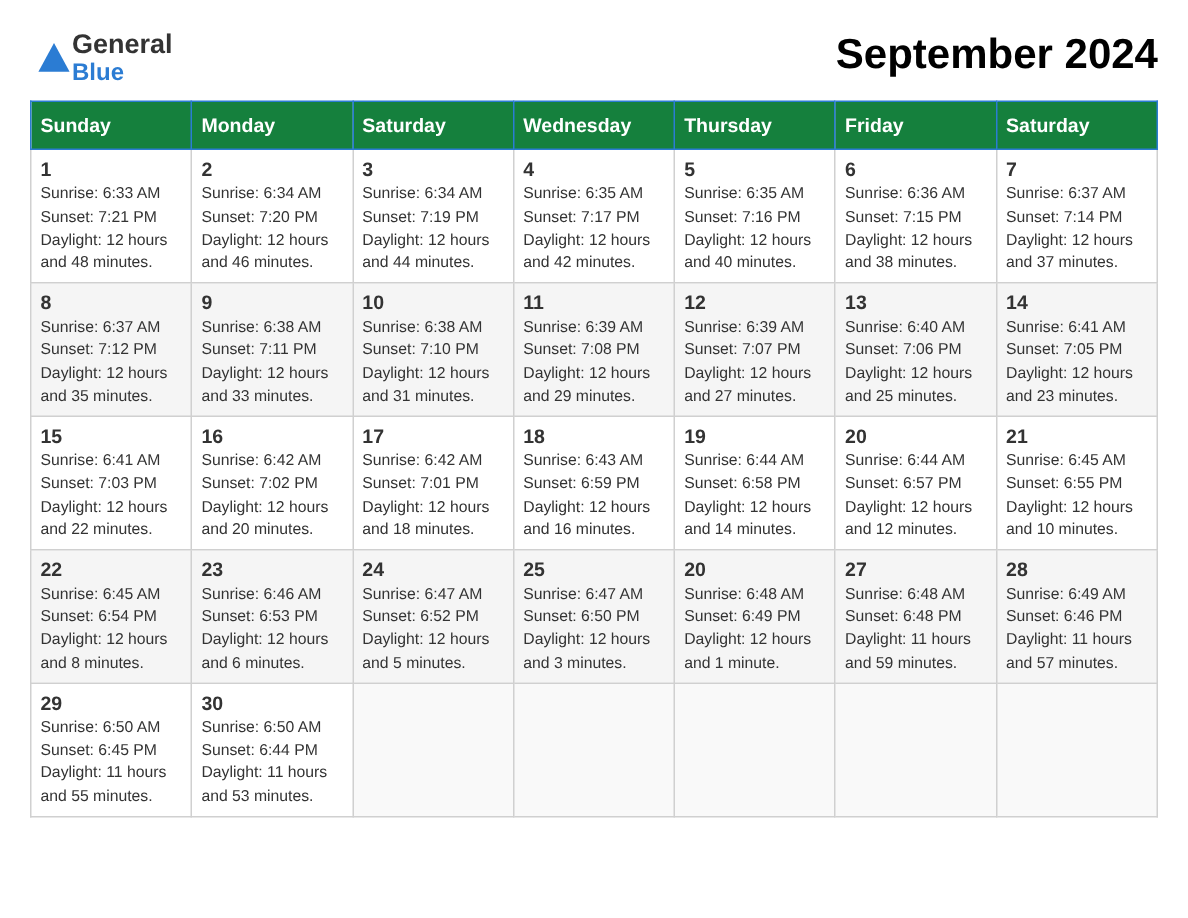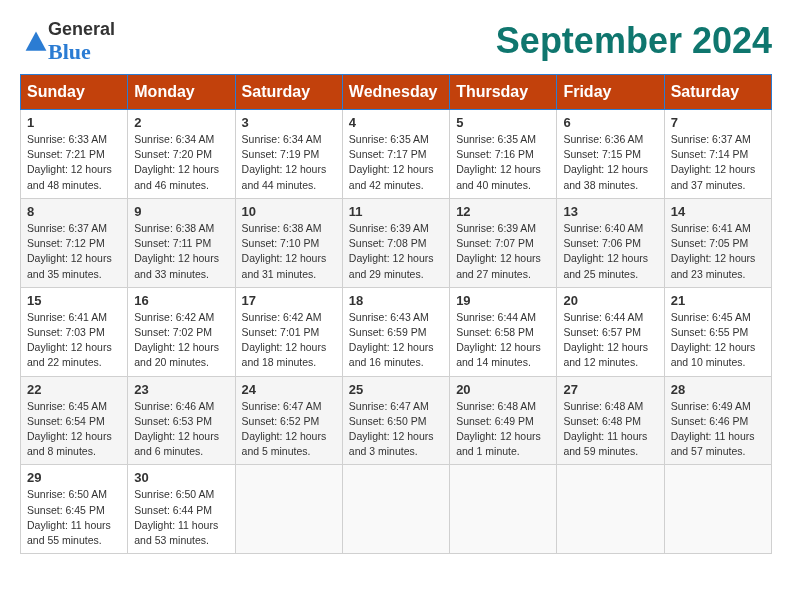--- a/index.html
+++ b/index.html
@@ -25,52 +25,51 @@
       display: flex;
       flex-direction: column;
       line-height: 1.1;
     }
     .logo-general {
       font-size: 18px;
       font-weight: bold;
       color: #333;
     }
     .logo-blue {
-      font-size: 22px;
+      font-size: 16px;
       font-weight: bold;
       color: #2b7cd3;
-      font-family: Liberation Serif, serif;
     }
     .logo-icon {
       width: 24px;
       height: 24px;
       margin-left: 4px;
     }
     .title-area {
       text-align: right;
     }
     .month-title {
-      font-size: 36px;
-      font-weight: bold;
-      color: #0f766e;
+      font-size: 28px;
+      font-weight: bold;
+      color: #000000;
     }
     .location {
       font-size: 14px;
       color: #555;
     }
     .calendar {
       width: 100%;
       border-collapse: collapse;
     }
     .calendar th {
-      background-color: #c2410c;
+      background-color: #15803d;
       color: white;
       padding: 8px 6px;
       text-align: left;
-      font-size: 16px;
+      font-size: 13px;
       font-weight: bold;
       border: 1px solid #2b7cd3;
     }
     .calendar td {
       vertical-align: top;
       padding: 5px 6px;
       border: 1px solid #d0d0d0;
       font-size: 10.5px;
       color: #333;
       width: calc(100%/7);

